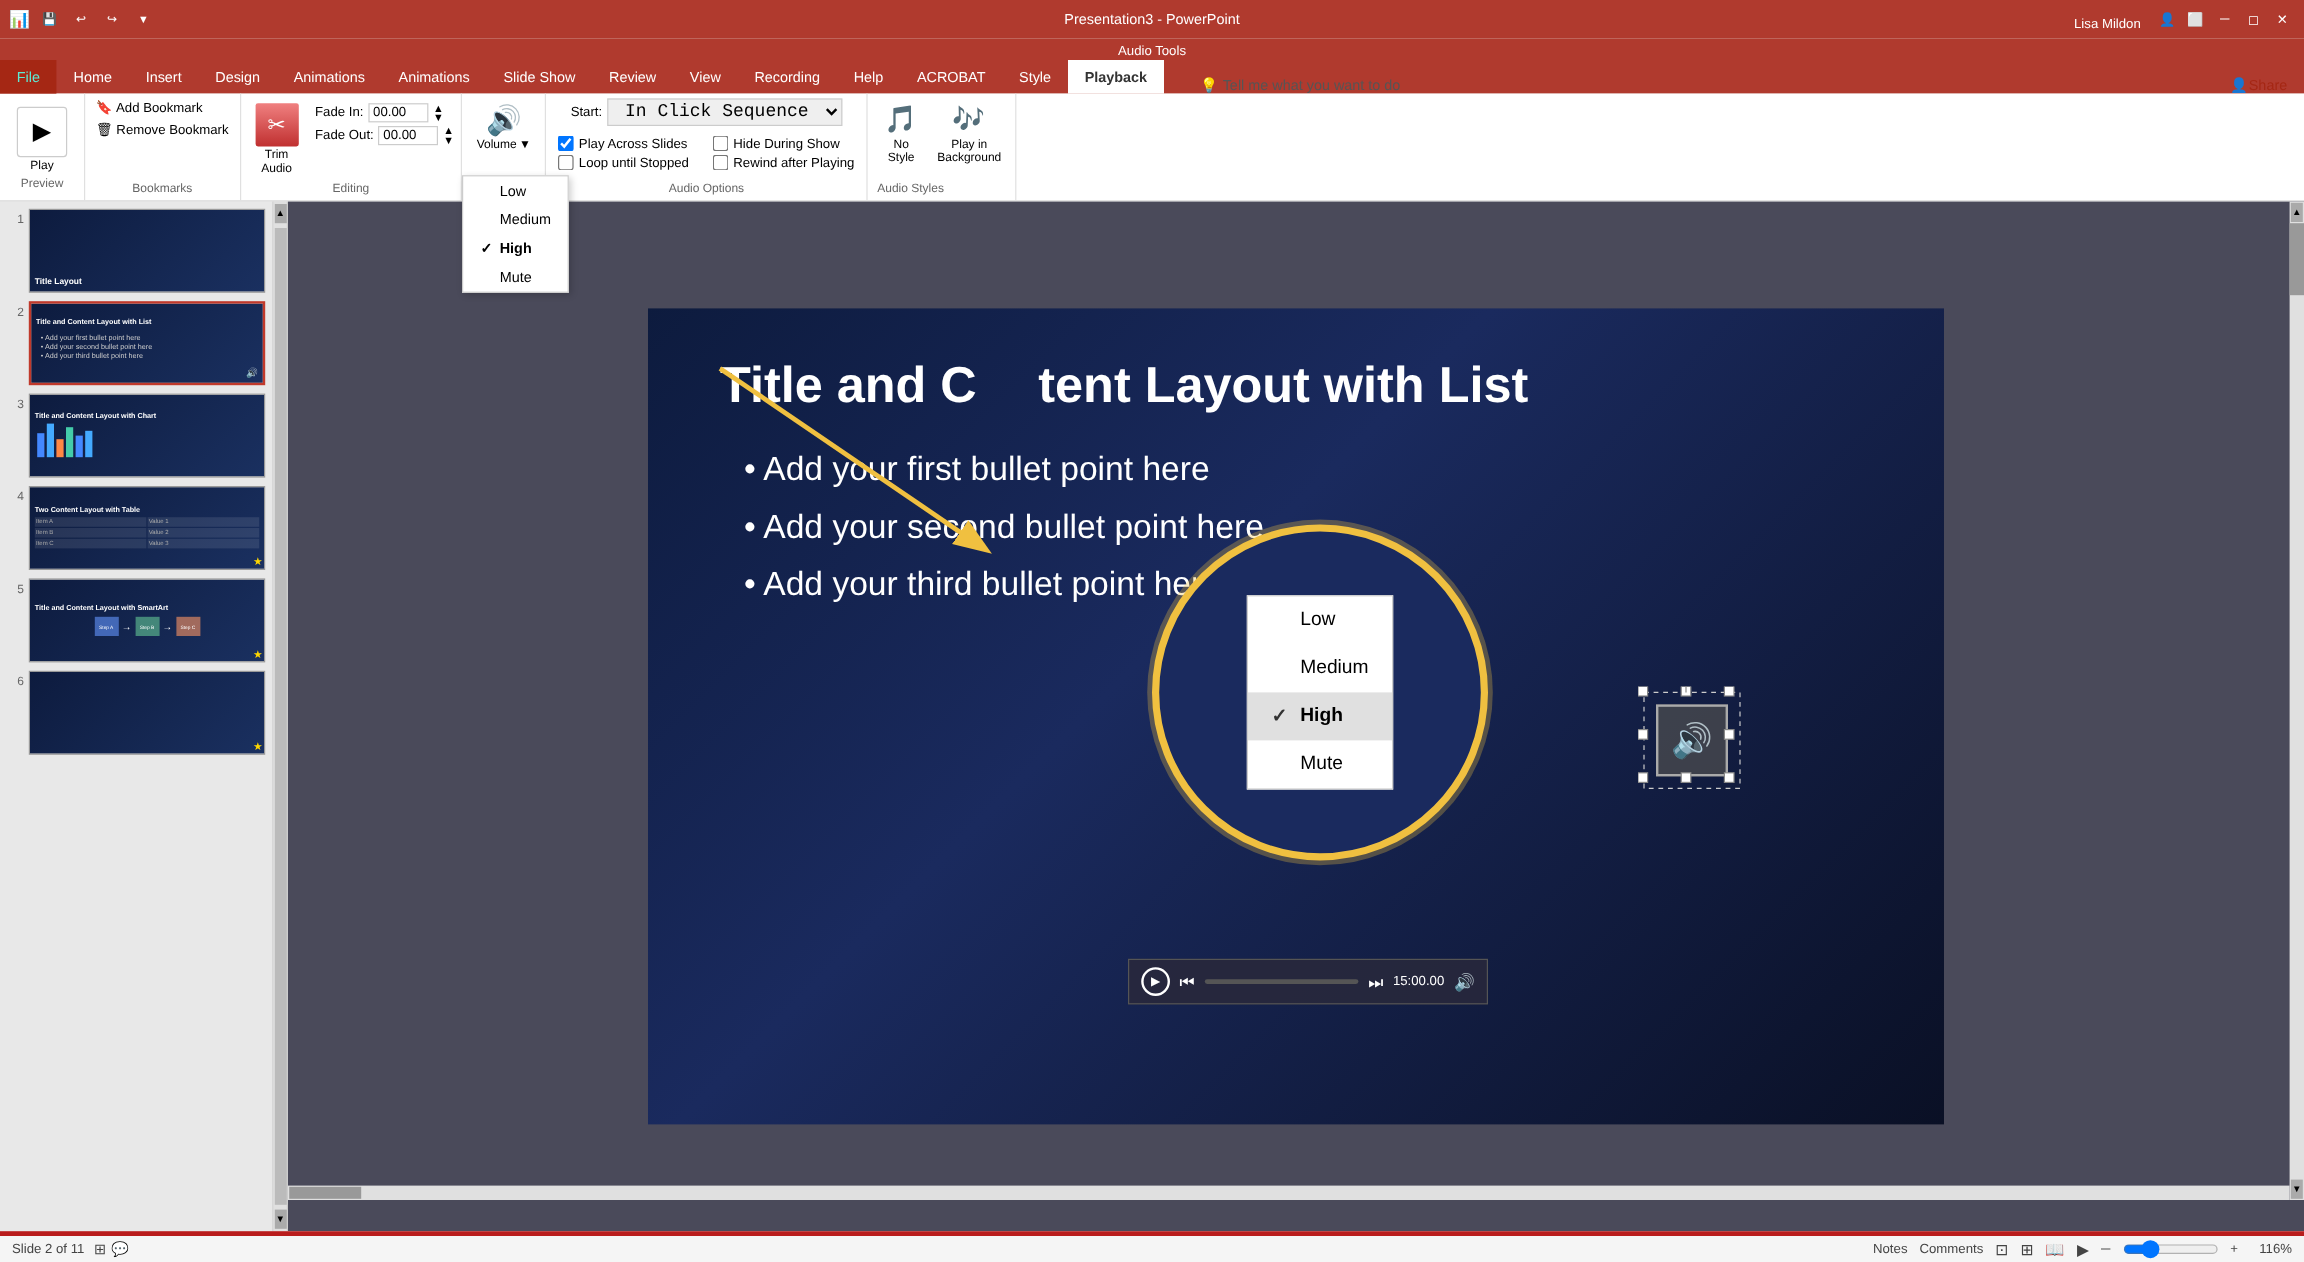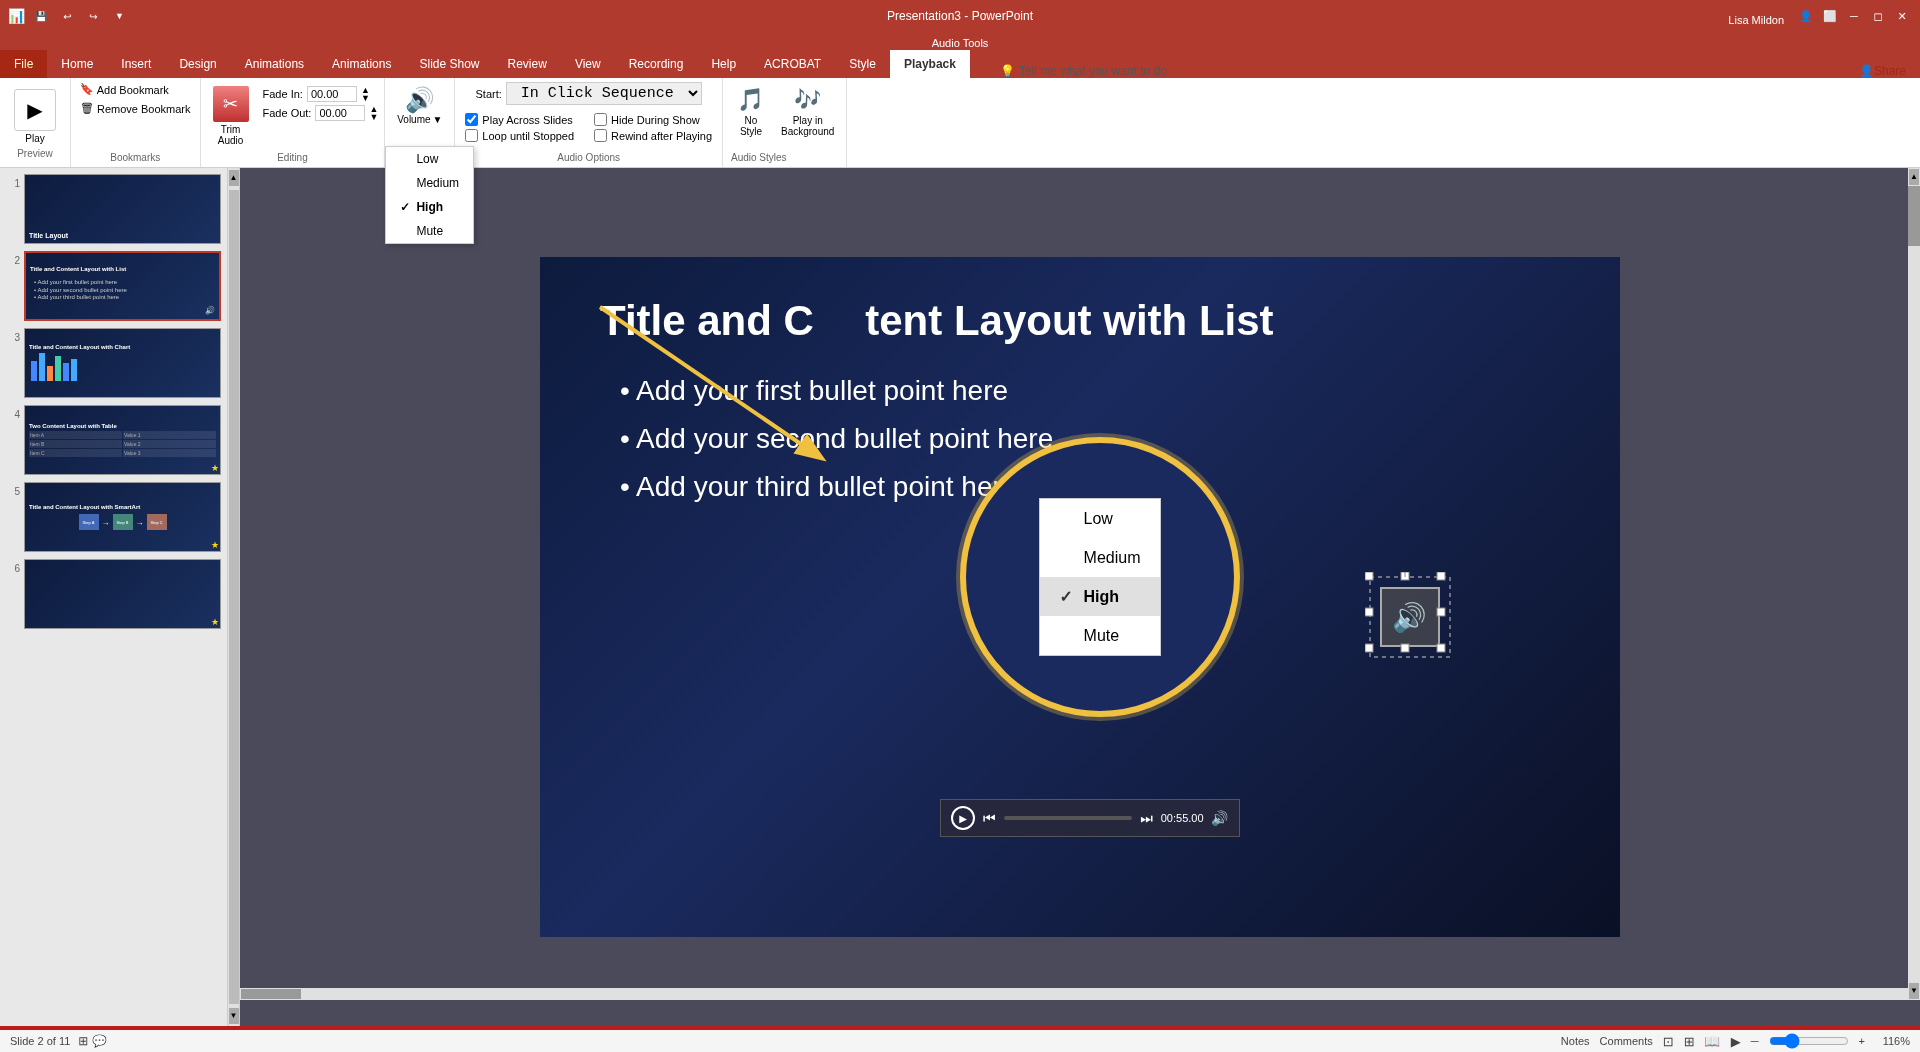--- a/index.html
+++ b/index.html
@@ -513,21 +513,21 @@
     <span class="win-btn">◻</span>
     <span class="win-btn">✕</span>
   </div>
 </div>
 
 <div class="audio-tools-bar">
   <span>Audio Tools</span>
 </div>
 
 <div id="ribbon-tabs">
-  <div class="ribbon-tab" style="background:#a52714; color:#fef9c3;">File</div>
+  <div class="ribbon-tab" style="background:#a52714; color:#5eead4;">File</div>
   <div class="ribbon-tab">Home</div>
   <div class="ribbon-tab">Insert</div>
   <div class="ribbon-tab">Design</div>
   <div class="ribbon-tab">Animations</div>
   <div class="ribbon-tab">Animations</div>
   <div class="ribbon-tab">Slide Show</div>
   <div class="ribbon-tab">Review</div>
   <div class="ribbon-tab">View</div>
   <div class="ribbon-tab">Recording</div>
   <div class="ribbon-tab">Help</div>
@@ -799,21 +799,21 @@
           <line x1="40" y1="-5" x2="40" y2="5" stroke="#888" stroke-width="1"></line>
         </svg>
         <div class="audio-icon">🔊</div>
       </div>
 
       <div class="audio-playbar" style="bottom:100px; left:400px; transform:none; position:absolute;">
         <div class="play-circle">▶</div>
         <div class="skip-btn">⏮</div>
         <div class="progress-bar"></div>
         <div class="skip-btn">⏭</div>
-        <span style="font-size:11px; white-space:nowrap;">00:55.00</span>
+        <span style="font-size:11px; white-space:nowrap;">15:00.00</span>
         <span style="font-size:14px;">🔊</span>
       </div>
 
       <div class="magnified-circle">
         <div class="magnified-dropdown">
           <div class="magnified-item">
             <span style="opacity:0; width:16px;">✓</span>
             <span>Low</span>
           </div>
           <div class="magnified-item">

